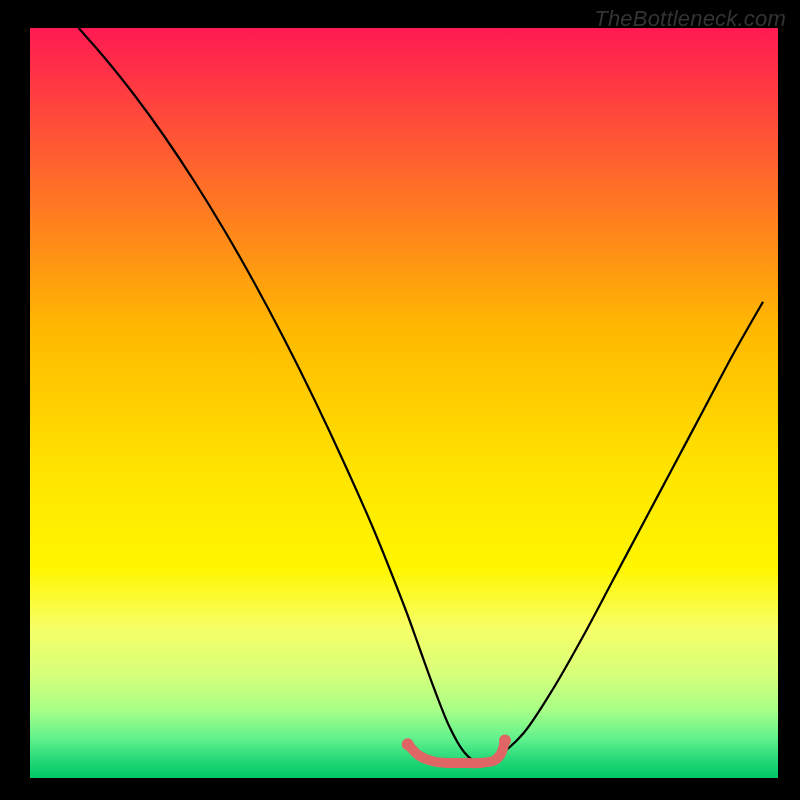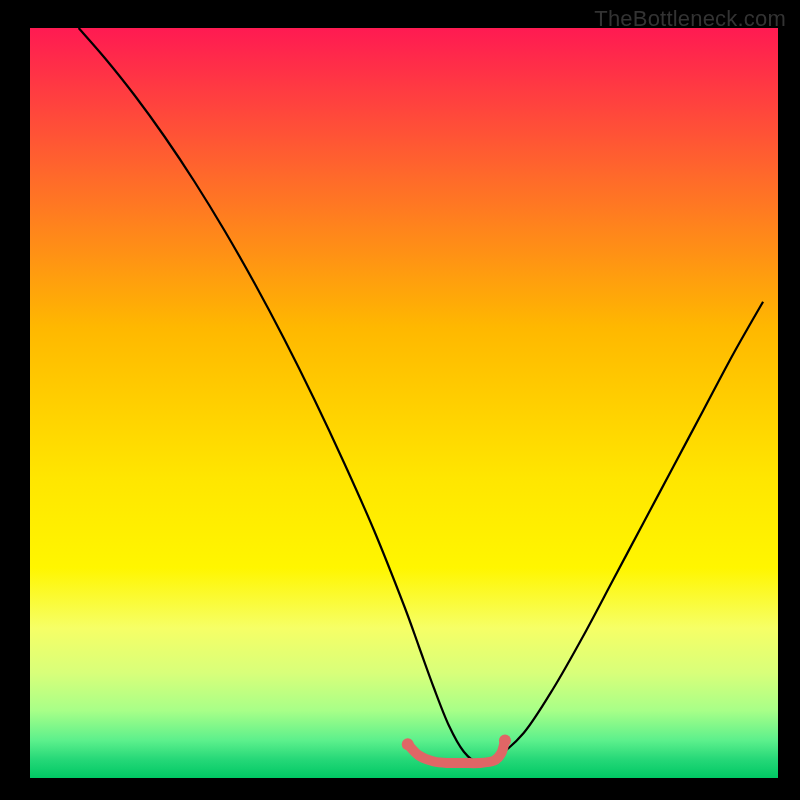--- a/index.html
+++ b/index.html
@@ -13,20 +13,21 @@
   }
   .watermark {
     position: absolute;
     top: 6px;
     right: 14px;
     color: #333333;
     font-size: 22px;
     font-weight: 500;
     z-index: 10;
     letter-spacing: 0.2px;
+    font-style: italic;
   }
   svg {
     display: block;
   }
 </style>
 </head>
 <body>
 
 <div class="watermark">TheBottleneck.com</div>
 

